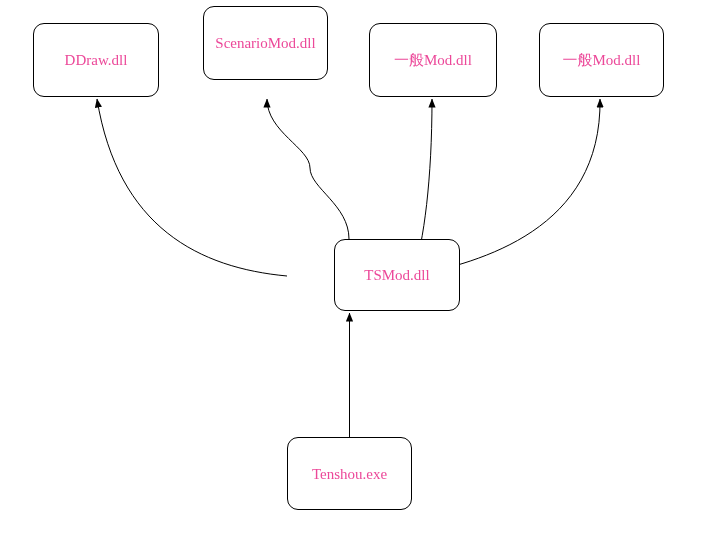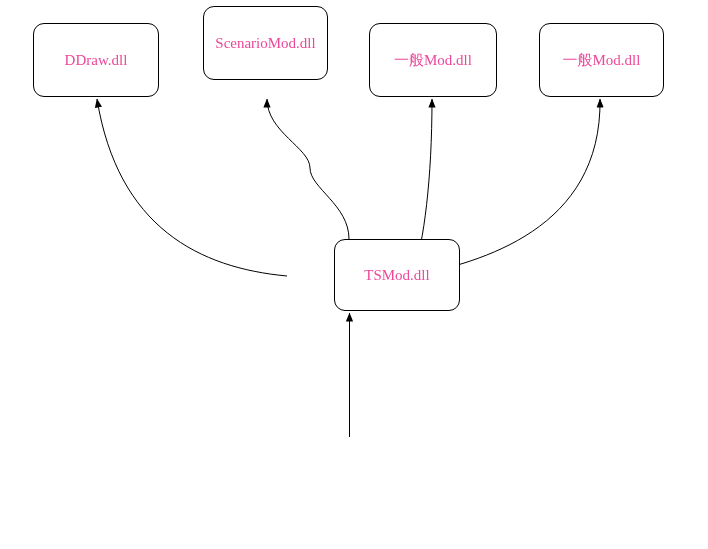--- a/index.html
+++ b/index.html
@@ -76,14 +76,17 @@
   </div>
 
   <div class="node node-mod2">
     <span>一般Mod.dll</span>
   </div>
 
   <div class="node node-tsmod">
     <span>TSMod.dll</span>
   </div>
 
+  <div class="node node-tenshou">
+    <span>Tenshou.exe</span>
+  </div>
 
 </div>
 
 </body></html>

